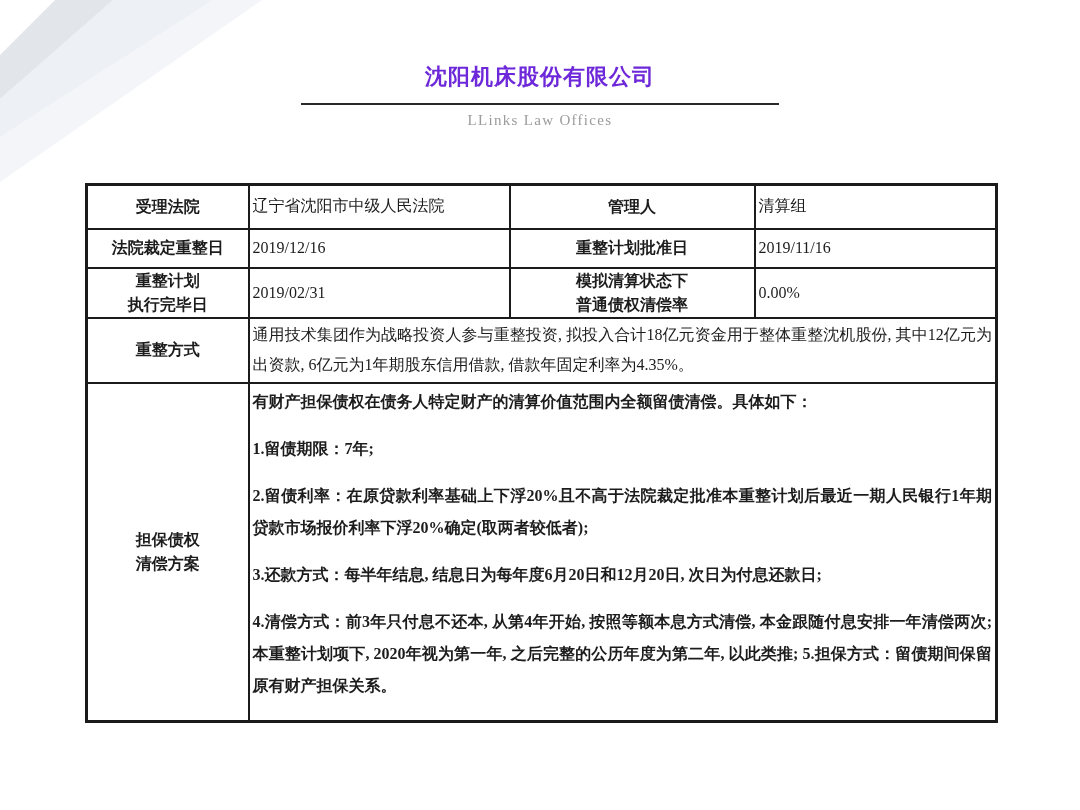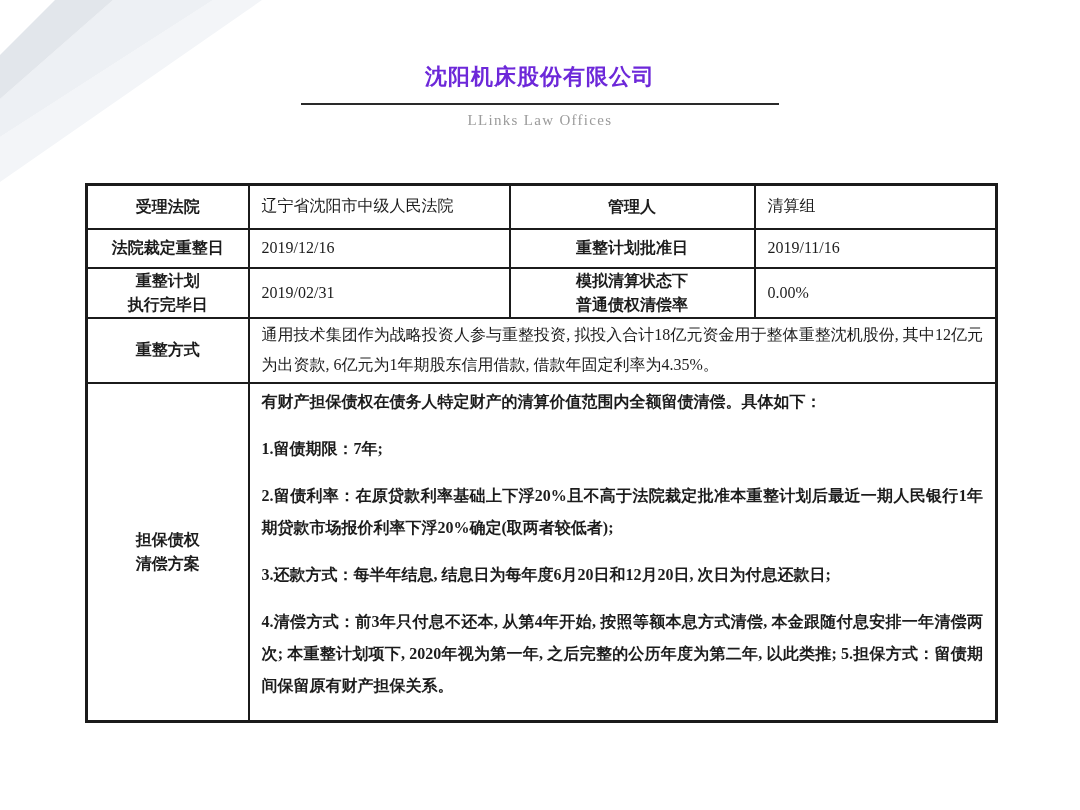--- a/index.html
+++ b/index.html
@@ -36,21 +36,21 @@
     width:910px;height:540px;
     border-collapse:collapse;
     table-layout:fixed;
     border:3px solid #1b1b1b;
   }
   table.main td{
     border:2px solid #1b1b1b;
     font-size:16px;
     vertical-align:middle;
     overflow:hidden;
-    padding:0 12px;
+    padding:0 3px;
   }
   td.lbl{
     font-weight:bold;
     text-align:center;
     white-space:pre-line;
     line-height:24px;
   }
   td.val{
   }
   td.longtext{

